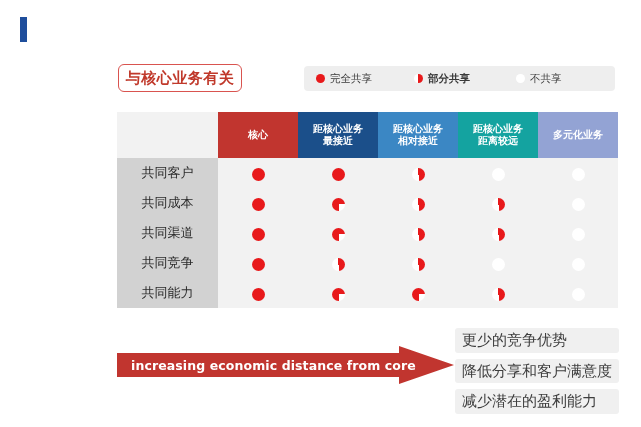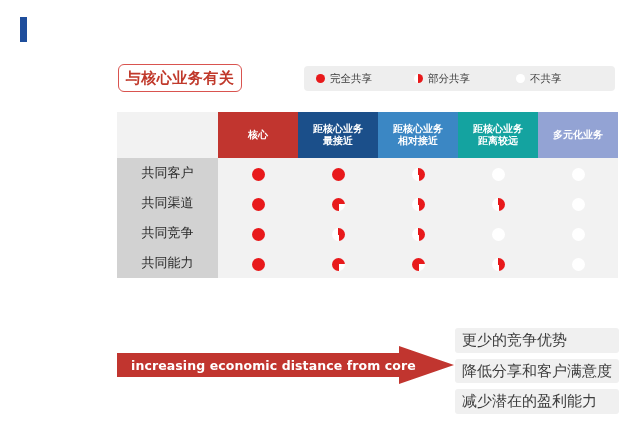--- a/index.html
+++ b/index.html
@@ -73,21 +73,21 @@
     align-items: center;
   }
   .legend-item {
     display: flex;
     align-items: center;
     font-size: 10.5px;
     color: #3a3a3a;
     white-space: nowrap;
   }
   .legend-item:nth-child(1) { margin-left: 12px; }
-  .legend-item:nth-child(2) { margin-left: 42px; }
+  .legend-item:nth-child(2) { margin-left: 42px; font-weight: bold; }
   .legend-item:nth-child(3) { margin-left: 46px; }
   .legend-dot {
     width: 9px;
     height: 9px;
     border-radius: 50%;
     margin-right: 5px;
     flex: none;
   }
   .legend-dot.full { background: #e8191b; }
   .legend-dot.half {
@@ -275,20 +275,28 @@
   <tbody id="table-body">
       <tr>
         <td class="rlabel">共同客户</td>
         <td class="dcell"><span class="pie p100"></span></td>
         <td class="dcell"><span class="pie p100"></span></td>
         <td class="dcell"><span class="pie p50"></span></td>
         <td class="dcell"><span class="pie p0"></span></td>
         <td class="dcell"><span class="pie p0"></span></td>
       </tr>
       <tr>
+        <td class="rlabel">共同成本</td>
+        <td class="dcell"><span class="pie p100"></span></td>
+        <td class="dcell"><span class="pie p75"></span></td>
+        <td class="dcell"><span class="pie p50"></span></td>
+        <td class="dcell"><span class="pie p50"></span></td>
+        <td class="dcell"><span class="pie p0"></span></td>
+      </tr>
+      <tr>
         <td class="rlabel">共同渠道</td>
         <td class="dcell"><span class="pie p100"></span></td>
         <td class="dcell"><span class="pie p75"></span></td>
         <td class="dcell"><span class="pie p50"></span></td>
         <td class="dcell"><span class="pie p50"></span></td>
         <td class="dcell"><span class="pie p0"></span></td>
       </tr>
       <tr>
         <td class="rlabel">共同竞争</td>
         <td class="dcell"><span class="pie p100"></span></td>

